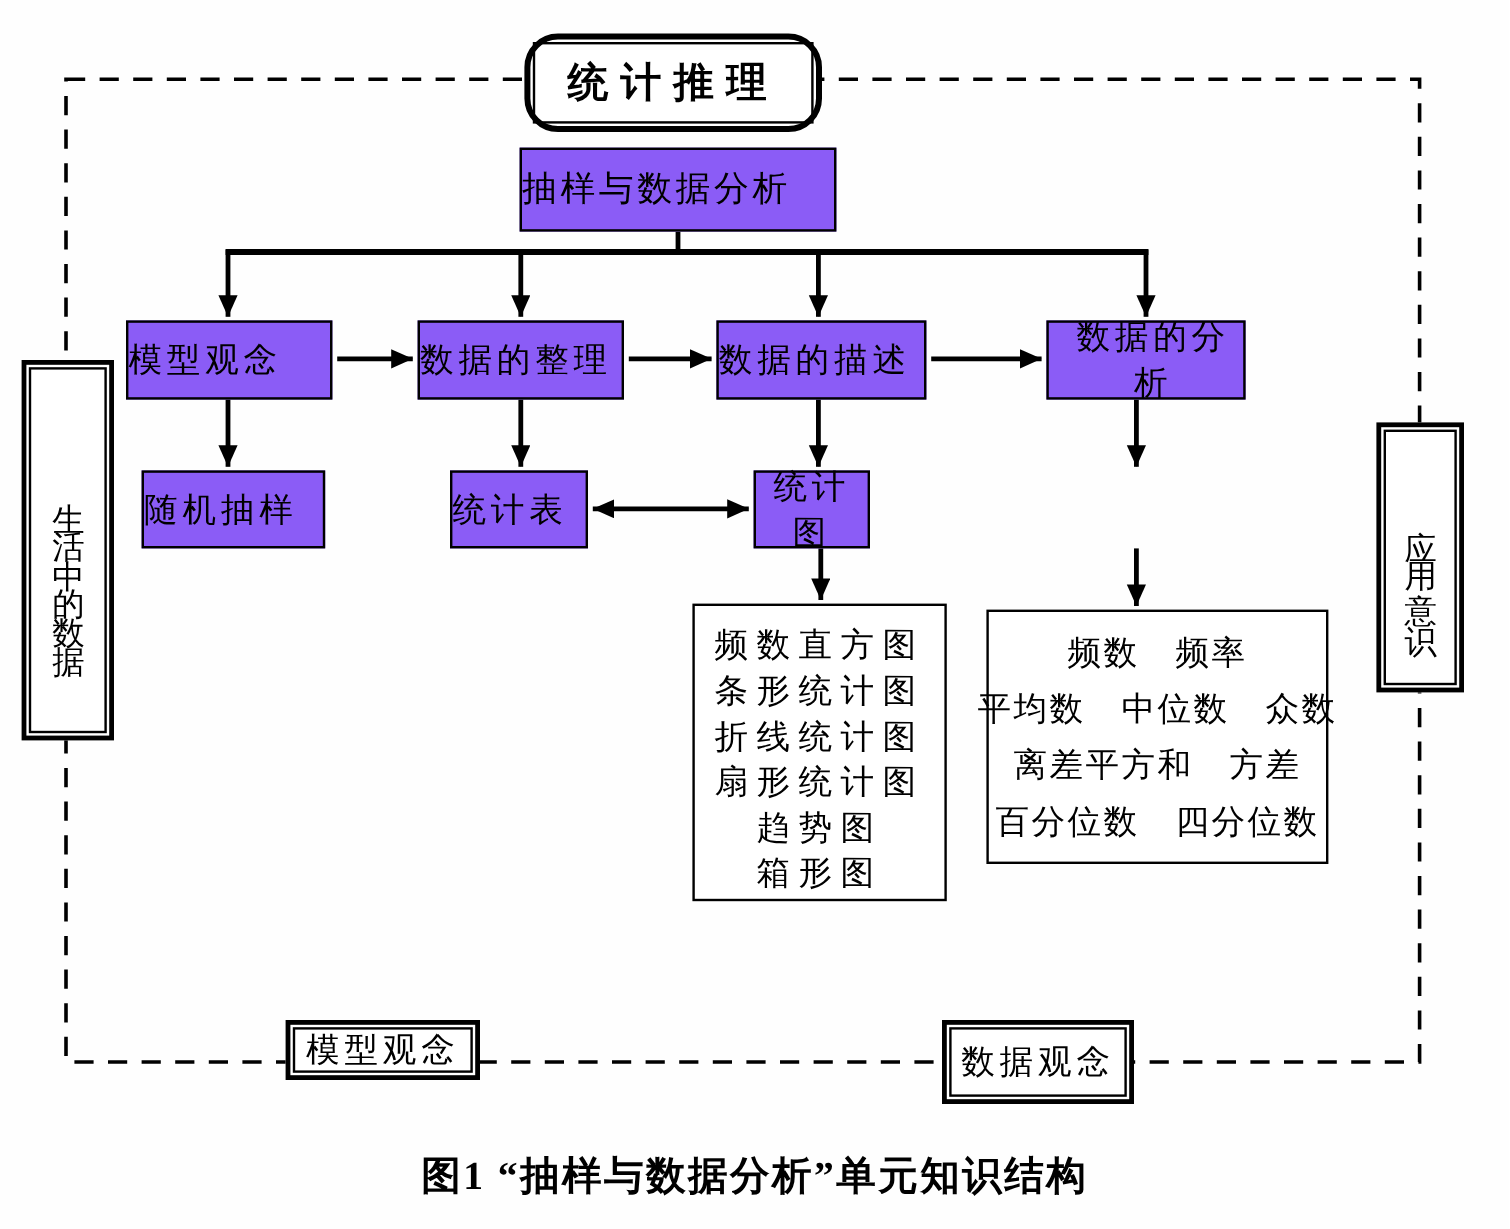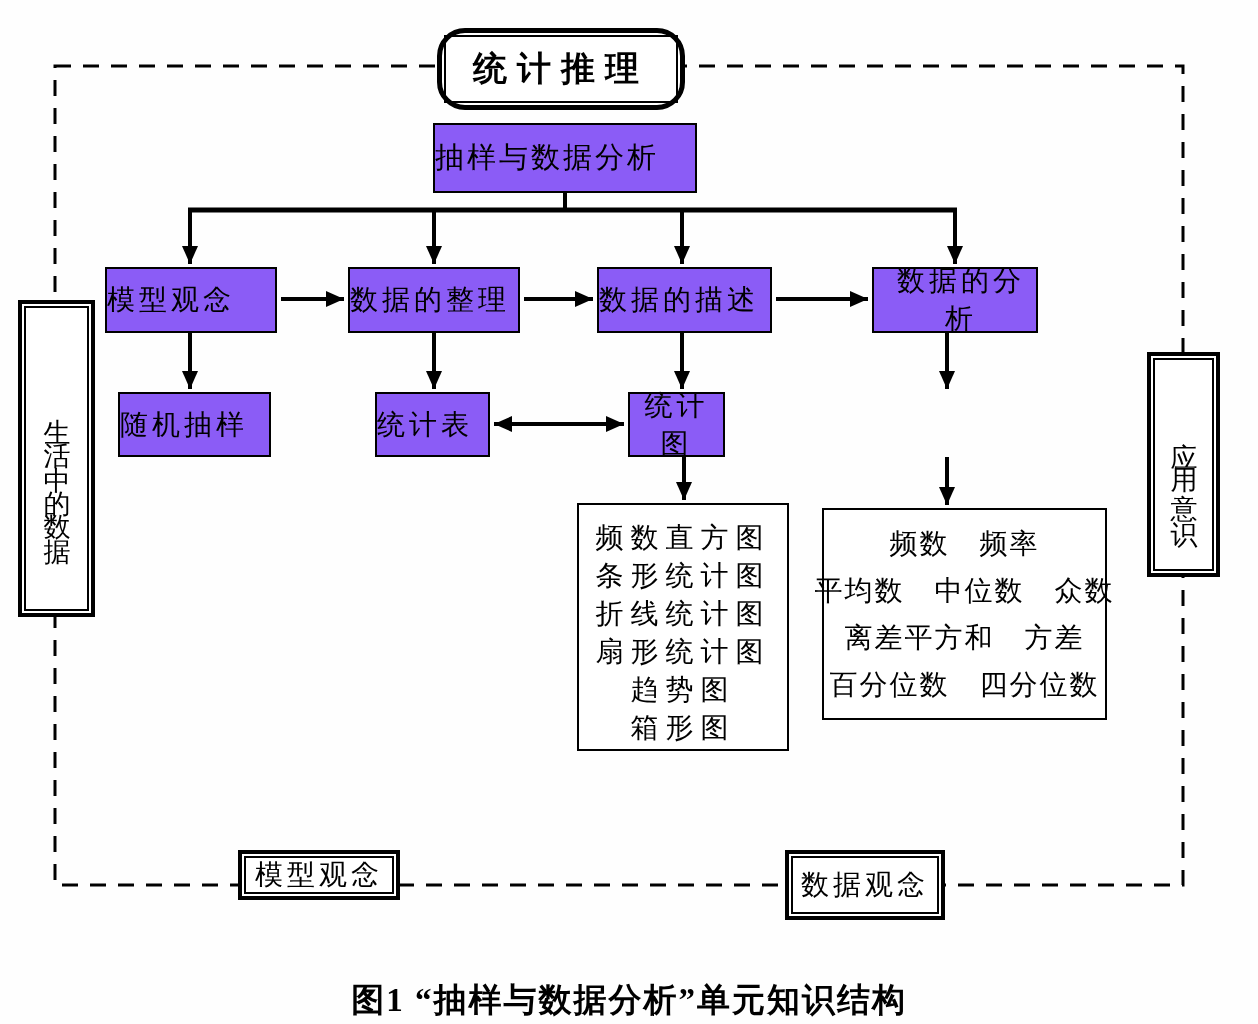--- a/index.html
+++ b/index.html
@@ -33,21 +33,21 @@
   .vr{letter-spacing:26px;padding-top:16px;}
   .listbox{
     position:absolute;background:#fff;border:2px solid #000;box-sizing:border-box;
     display:flex;flex-direction:column;justify-content:space-around;
     align-items:center;z-index:2;
   }
   .listbox .li{font-size:28px;letter-spacing:7px;white-space:nowrap;}
   .stats .li{letter-spacing:2px;}
   .caption{
     position:absolute;left:0;top:958px;width:1258px;text-align:center;
-    font-size:33px;letter-spacing:2px;font-weight:600;z-index:2;margin-top:20px;
+    font-size:33px;letter-spacing:2px;font-weight:600;z-index:2;
   }
 </style>
 </head>
 <body>
 
 <div id="stage">
 
   <svg id="wires" width="1258" height="1024">
     <defs>
       <marker id="arrE" markerUnits="userSpaceOnUse" markerWidth="22" markerHeight="20" refX="18" refY="8" orient="auto">

